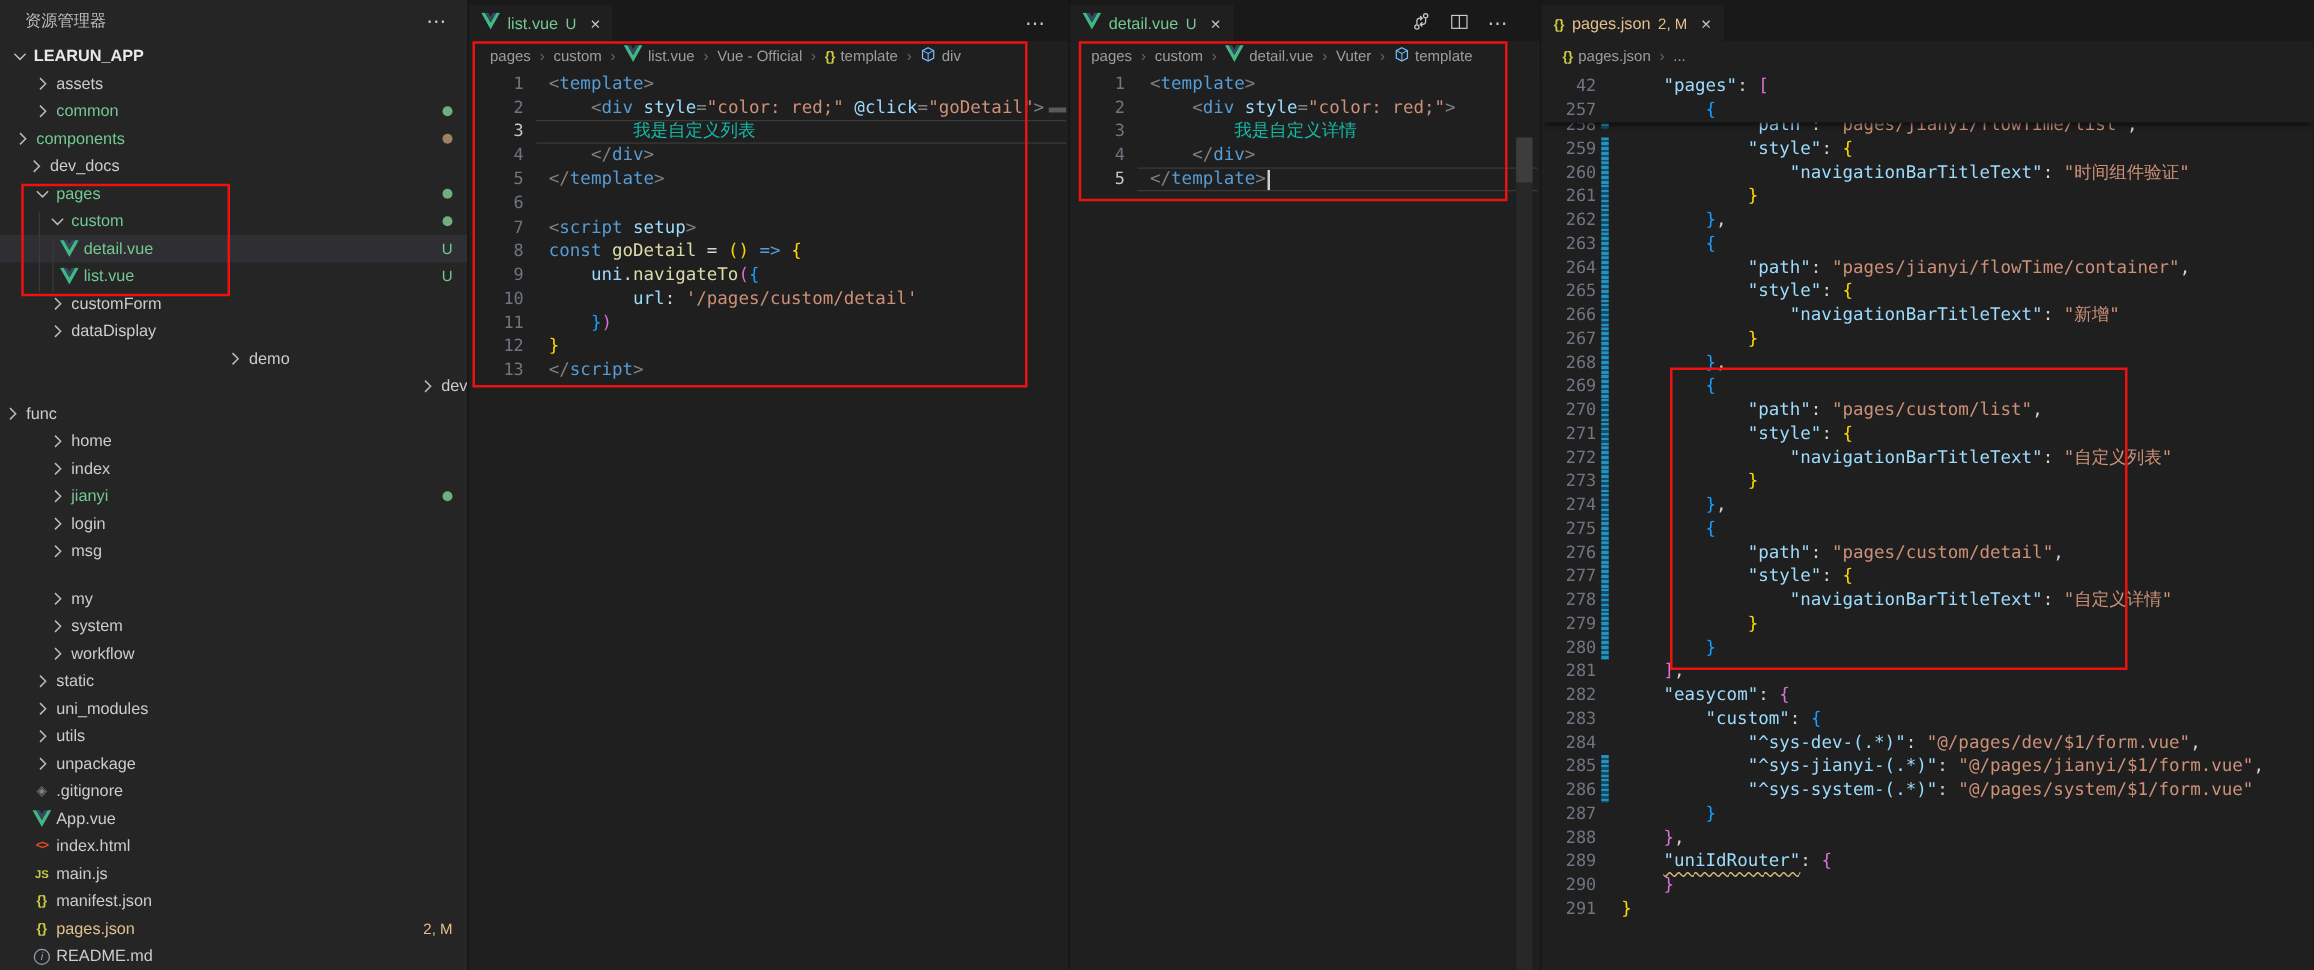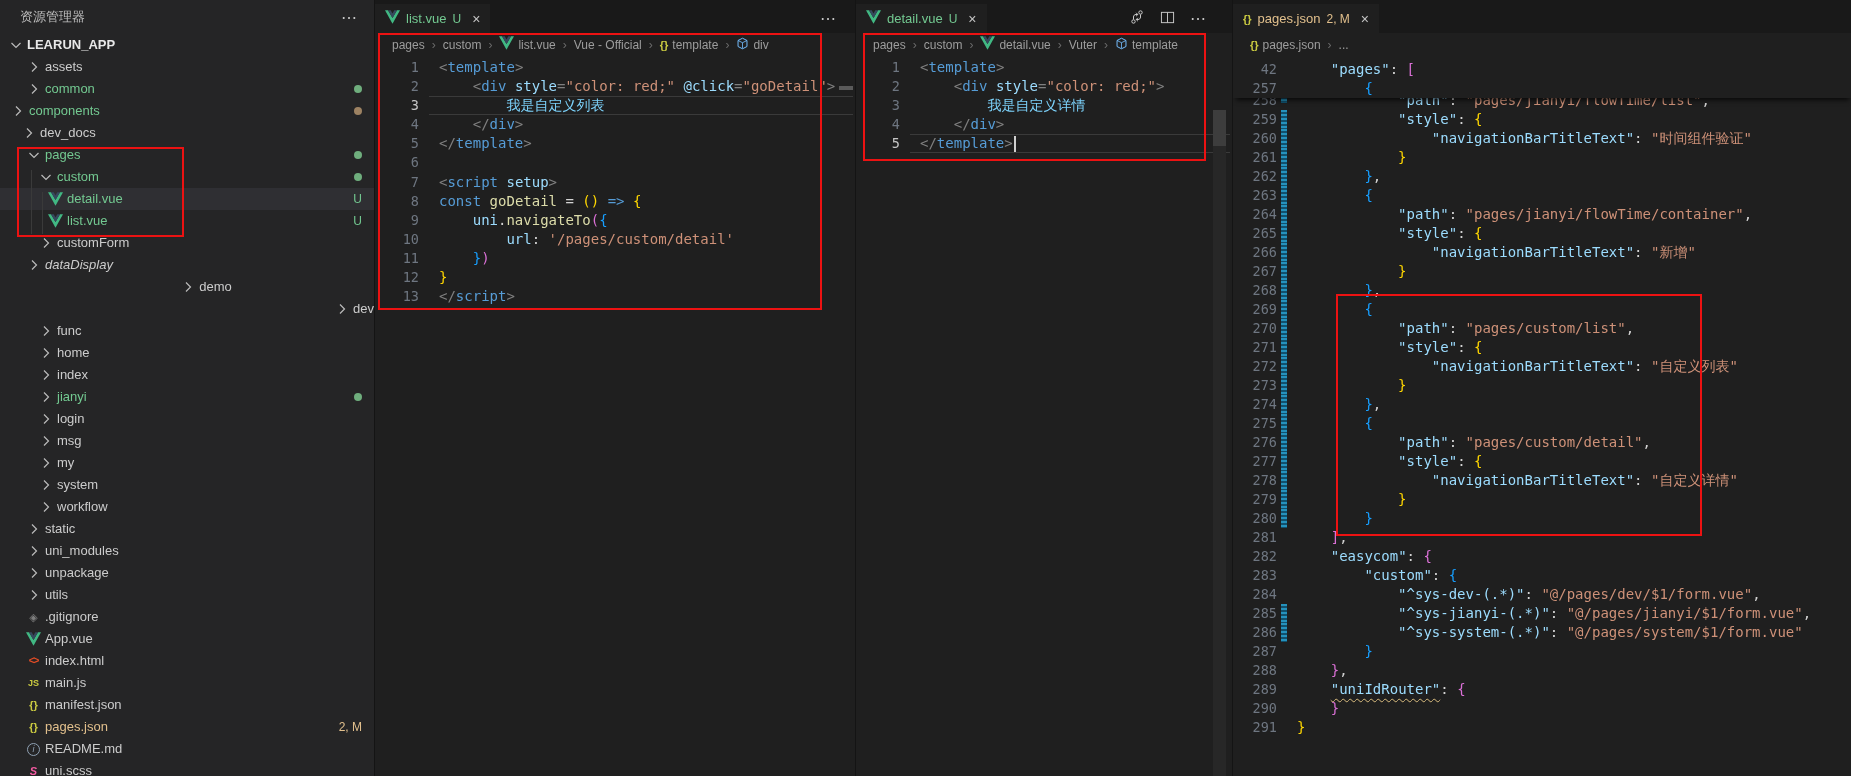--- a/index.html
+++ b/index.html
@@ -55,21 +55,21 @@
   .cl.cur .ln{color:#c6c6c6}
   .cl.cur::after{content:"";position:absolute;left:54px;right:3px;top:0;bottom:0;
                  border-top:1px solid #3a3a3a;border-bottom:1px solid #3a3a3a;pointer-events:none}
   .cl.clip{height:12px;overflow:hidden}
   .cl.clip>*{transform:translateY(-7px)}
   .sticky{position:relative;z-index:3;background:#1f1f1f;box-shadow:0 5px 5px -3px rgba(0,0,0,.75);padding-top:2px}
   .cursor{display:inline-block;width:2px;height:16px;background:#cfcfcf;vertical-align:middle;margin-left:1px}
   
   .s-p{color:#808080}.s-tag{color:#569cd6}.s-attr{color:#9cdcfe}.s-str{color:#ce9178}
   .s-kw{color:#569cd6}.s-fn{color:#dcdcaa}.s-w{color:#d4d4d4}.s-key{color:#9cdcfe}
-  .s-b1{color:#ffd700}.s-b2{color:#da70d6}.s-b3{color:#179fff}.s-txt{color:#7dd3fc}
+  .s-b1{color:#ffd700}.s-b2{color:#da70d6}.s-b3{color:#179fff}.s-txt{color:#14b8a6}
   .s-wkey{color:#9cdcfe;text-decoration:underline wavy #d7ba7d 1px;text-underline-offset:4px}
   
   .redbox{position:absolute;border:2px solid #ec1212;z-index:6;pointer-events:none}
   #rb-sidebar{left:17px;top:147px;width:163px;height:86px}
   #rb-pane1{left:378px;top:33px;width:440px;height:273px}
   #rb-pane2{left:863px;top:33px;width:339px;height:124px}
   #rb-pane3{left:1336px;top:294px;width:362px;height:238px}
   
   .ovr-dash{position:absolute;left:464px;top:86px;width:14px;height:4px;background:#5a5a5a}
   .scrollstrip{position:absolute;left:357px;top:110px;width:13px;bottom:0;background:#272727}
@@ -175,21 +175,21 @@
           <span class="badge ubadge">U</span>
         </div>
         <div class="trow" style="padding-left: 36px;">
           <span class="slot">
             <svg width="16" height="16" viewBox="0 0 16 16" fill="none" stroke="#bbbbbb" stroke-width="1.2">
               <path d="M6 3.5L10.5 8 6 12.5"></path>
             </svg>
           </span>
           <span class="tlabel">customForm</span>
         </div>
-        <div class="trow" style="padding-left: 24px; font-style: italic;">
+        <div class="trow" style="padding-left: 36px;">
           <span class="slot">
             <svg width="16" height="16" viewBox="0 0 16 16" fill="none" stroke="#bbbbbb" stroke-width="1.2">
               <path d="M6 3.5L10.5 8 6 12.5"></path>
             </svg>
           </span>
           <span class="tlabel">dataDisplay</span>
         </div>
         <div class="trow" style="padding-left: 36px; justify-content: center;">
           <span class="slot">
             <svg width="16" height="16" viewBox="0 0 16 16" fill="none" stroke="#bbbbbb" stroke-width="1.2">
@@ -199,21 +199,21 @@
           <span class="tlabel">demo</span>
         </div>
         <div class="trow" style="padding-left: 36px; justify-content: flex-end;">
           <span class="slot">
             <svg width="16" height="16" viewBox="0 0 16 16" fill="none" stroke="#bbbbbb" stroke-width="1.2">
               <path d="M6 3.5L10.5 8 6 12.5"></path>
             </svg>
           </span>
           <span class="tlabel">dev</span>
         </div>
-        <div class="trow" style="padding-left: 36px;">
+        <div class="trow" style="">
           <span class="slot">
             <svg width="16" height="16" viewBox="0 0 16 16" fill="none" stroke="#bbbbbb" stroke-width="1.2">
               <path d="M6 3.5L10.5 8 6 12.5"></path>
             </svg>
           </span>
           <span class="tlabel">func</span>
         </div>
         <div class="trow" style="padding-left: 36px;">
           <span class="slot">
             <svg width="16" height="16" viewBox="0 0 16 16" fill="none" stroke="#bbbbbb" stroke-width="1.2">
@@ -250,21 +250,21 @@
           <span class="tlabel">login</span>
         </div>
         <div class="trow" style="padding-left: 36px;">
           <span class="slot">
             <svg width="16" height="16" viewBox="0 0 16 16" fill="none" stroke="#bbbbbb" stroke-width="1.2">
               <path d="M6 3.5L10.5 8 6 12.5"></path>
             </svg>
           </span>
           <span class="tlabel">msg</span>
         </div>
-        <div class="trow" style="padding-left: 36px;">
+        <div class="trow" style="padding-left: 36px; margin-top: 16px;">
           <span class="slot">
             <svg width="16" height="16" viewBox="0 0 16 16" fill="none" stroke="#bbbbbb" stroke-width="1.2">
               <path d="M6 3.5L10.5 8 6 12.5"></path>
             </svg>
           </span>
           <span class="tlabel">my</span>
         </div>
         <div class="trow" style="padding-left: 36px;">
           <span class="slot">
             <svg width="16" height="16" viewBox="0 0 16 16" fill="none" stroke="#bbbbbb" stroke-width="1.2">
@@ -296,29 +296,29 @@
             </svg>
           </span>
           <span class="tlabel">uni_modules</span>
         </div>
         <div class="trow" style="padding-left: 24px;">
           <span class="slot">
             <svg width="16" height="16" viewBox="0 0 16 16" fill="none" stroke="#bbbbbb" stroke-width="1.2">
               <path d="M6 3.5L10.5 8 6 12.5"></path>
             </svg>
           </span>
+          <span class="tlabel">utils</span>
+        </div>
+        <div class="trow" style="padding-left: 24px;">
+          <span class="slot">
+            <svg width="16" height="16" viewBox="0 0 16 16" fill="none" stroke="#bbbbbb" stroke-width="1.2">
+              <path d="M6 3.5L10.5 8 6 12.5"></path>
+            </svg>
+          </span>
           <span class="tlabel">unpackage</span>
-        </div>
-        <div class="trow" style="padding-left: 24px;">
-          <span class="slot">
-            <svg width="16" height="16" viewBox="0 0 16 16" fill="none" stroke="#bbbbbb" stroke-width="1.2">
-              <path d="M6 3.5L10.5 8 6 12.5"></path>
-            </svg>
-          </span>
-          <span class="tlabel">utils</span>
         </div>
         <div class="trow" style="padding-left: 24px;">
           <span class="slot">
             <span class="icgit">◈</span>
           </span>
           <span class="tlabel">.gitignore</span>
         </div>
         <div class="trow" style="padding-left: 24px;">
           <span class="slot">
             <svg width="15" height="14" viewBox="0 0 24 22">

